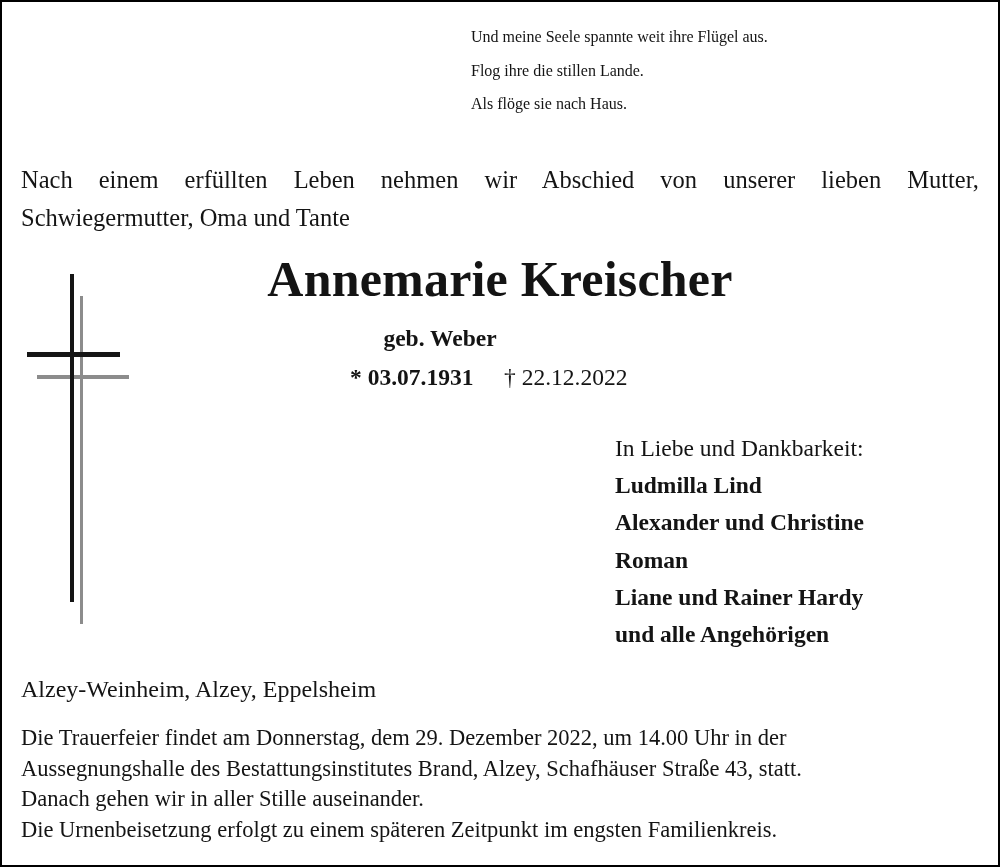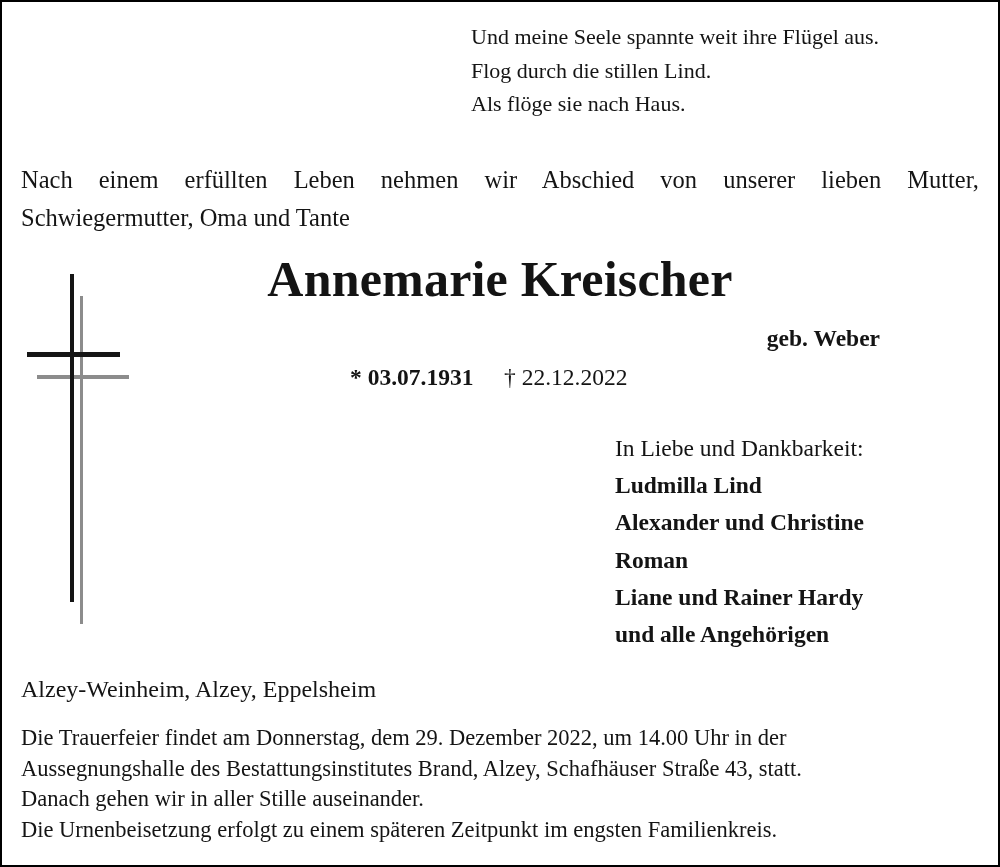--- a/index.html
+++ b/index.html
@@ -4,29 +4,29 @@
 <style>
   html, body { margin: 0; padding: 0; background: #ffffff; }
   body { width: 1000px; height: 867px; position: relative; overflow: hidden; }
   .frame {
     position: absolute; left: 0; top: 0; width: 996px; height: 863px;
     border: 2px solid #000; background: #fff;
   }
   .serif { font-family: "Liberation Serif", "DejaVu Serif", serif; color: #141414; }
   .abs { position: absolute; white-space: nowrap; }
 
-  .poem { left: 471px; top: 20px; font-size: 22px; line-height: 33.5px; }
+  .poem { left: 471px; top: 20px; font-size: 16px; line-height: 33.5px; }
   .poem div { display: block; }
 
   .intro { left: 21px; top: 145px; width: 958px; font-size: 24.5px; line-height: 38px; white-space: normal; margin-top: 16px; }
   .intro .l1 { display: block; text-align: justify; text-align-last: justify; }
   .intro .l2 { display: block; }
 
   .name { left: 0; width: 1000px; top: 250px; text-align: center; font-size: 50px; font-weight: bold; letter-spacing: 0.2px; }
-  .nee { left: 0; width: 880px; top: 325px; text-align: right; font-size: 23.5px; font-weight: bold; }
+  .nee { left: 0; width: 880px; top: 325px; text-align: center; font-size: 23.5px; font-weight: bold; }
   .birth { left: 350px; top: 364px; font-size: 23.5px; font-weight: bold; }
   .death { left: 504px; top: 364px; font-size: 23.5px; font-weight: normal; }
 
   .mourners { left: 615px; top: 430px; font-size: 23.5px; line-height: 37.2px; }
   .mourners .hdr { font-weight: normal; }
   .mourners .nm { font-weight: bold; }
 
   .place { left: 21px; top: 676px; font-size: 24px; }
   .service { left: 21px; top: 723px; font-size: 22.5px; line-height: 30.5px; }
 
@@ -37,21 +37,21 @@
   .cross-v-gray { left: 80px; top: 296px; width: 3px; height: 328px; background: #8c8c8c; }
   .cross-h-gray { left: 37px; top: 375px; width: 92px; height: 4px; background: #8c8c8c; }
 </style>
 </head>
 <body>
 
 <div class="frame"></div>
 
 <div class="abs serif poem">
   <div>Und meine Seele spannte weit ihre Flügel aus.</div>
-  <div>Flog durch die stillen Lind.</div>
+  <div>Flog ihre die stillen Lande.</div>
   <div>Als flöge sie nach Haus.</div>
 </div>
 
 <div class="abs serif intro">
   <span class="l1">Nach einem erfüllten Leben nehmen wir Abschied von unserer lieben Mutter,</span>
   <span class="l2">Schwiegermutter, Oma und Tante</span>
 </div>
 
 <div>
   <div class="bar cross-v-gray"></div>

